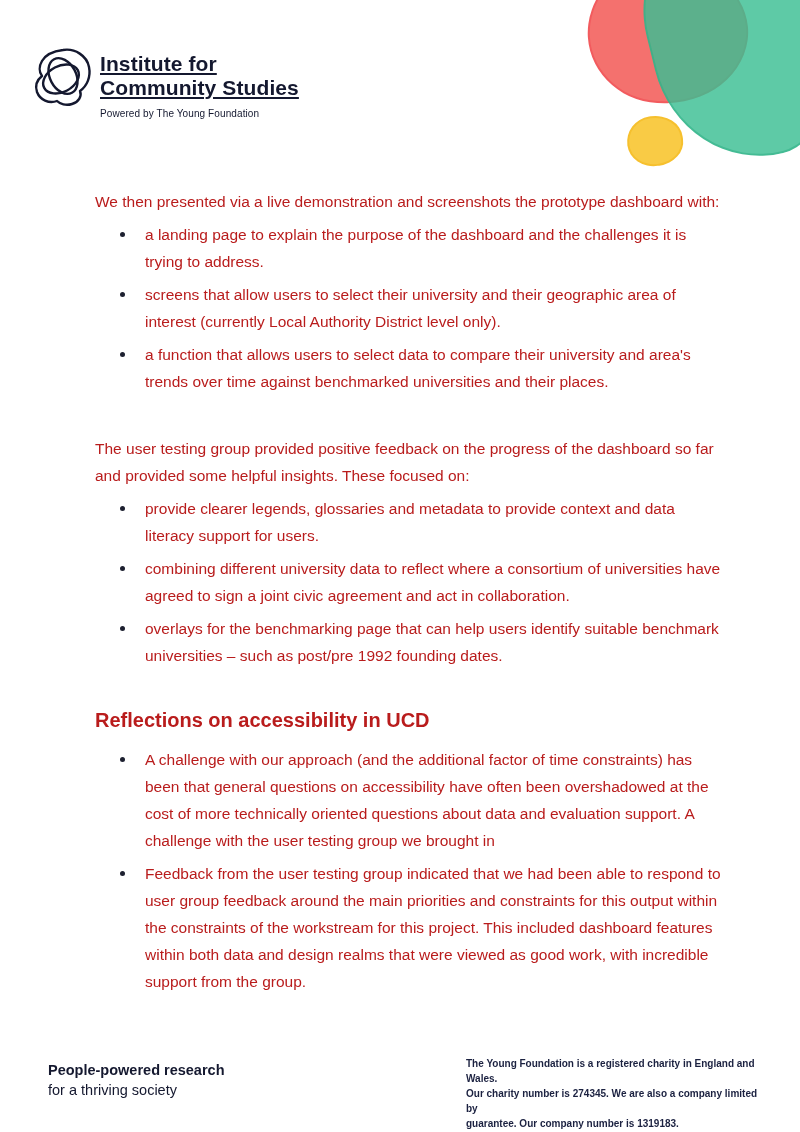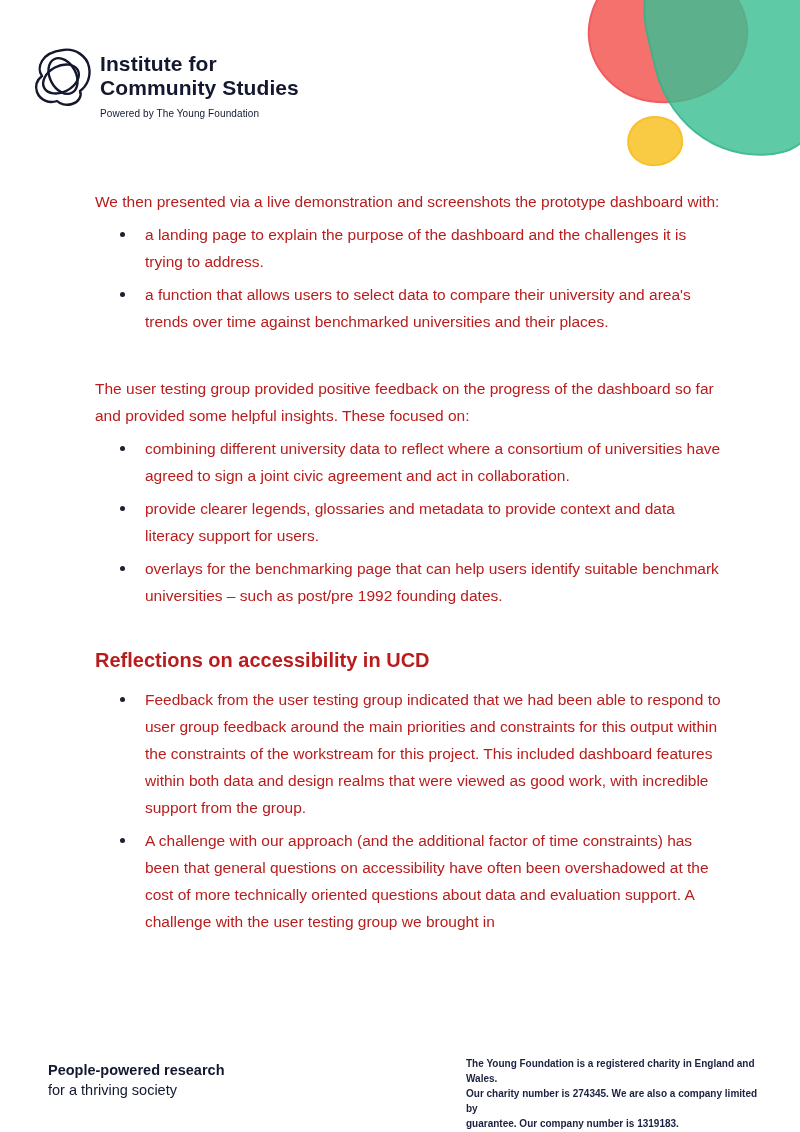--- a/index.html
+++ b/index.html
@@ -38,21 +38,21 @@
     transform:rotate(-8deg);
     z-index:3;
   }
 
   
   .logo-block { position:absolute; left:30px; top:45px; display:flex; z-index:4; }
   .logo-mark { width:66px; height:66px; flex:0 0 auto; }
   .logo-text { margin-left:4px; padding-top:7px; }
   .logo-title {
     font-size:21px; font-weight:bold; color:#14182f;
-    line-height:24px; letter-spacing:0.1px;
+    line-height:24px; letter-spacing:0.1px;text-decoration:underline;
   }
   .logo-tagline {
     margin-top:8px; font-size:10px; color:#14182f; letter-spacing:0.1px;
   }
 
   
   .main {
     position:absolute; left:95px; top:188px; width:630px;
     font-size:15.5px; line-height:27px; color:#b91c1c; z-index:4;
   }
@@ -102,36 +102,37 @@
     <div class="logo-tagline">Powered by The Young Foundation</div>
   </div>
 </div>
 
 <div class="main">
 
   <p>We then presented via a live demonstration and screenshots the prototype dashboard with:</p>
 
   <ul class="bullets">
     <li>a landing page to explain the purpose of the dashboard and the challenges it is trying to address.</li>
+    <li>screens that allow users to select their university and their geographic area of interest (currently Local Authority District level only).</li>
     <li>a function that allows users to select data to compare their university and area's trends over time against benchmarked universities and their places.</li>
   </ul>
 
   <p class="para-spaced">The user testing group provided positive feedback on the progress of the dashboard so far and provided some helpful insights. These focused on:</p>
 
   <ul class="bullets">
+    <li>provide clearer legends, glossaries and metadata to provide context and data literacy support for users.</li>
     <li>combining different university data to reflect where a consortium of universities have agreed to sign a joint civic agreement and act in collaboration.</li>
-    <li>provide clearer legends, glossaries and metadata to provide context and data literacy support for users.</li>
     <li>overlays for the benchmarking page that can help users identify suitable benchmark universities – such as post/pre 1992 founding dates.</li>
   </ul>
 
   <p class="section-heading">Reflections on accessibility in UCD</p>
 
   <ul class="bullets">
+    <li>A challenge with our approach (and the additional factor of time constraints) has been that general questions on accessibility have often been overshadowed at the cost of more technically oriented questions about data and evaluation support. A challenge with the user testing group we brought in</li>
     <li>Feedback from the user testing group indicated that we had been able to respond to user group feedback around the main priorities and constraints for this output within the constraints of the workstream for this project. This included dashboard features within both data and design realms that were viewed as good work, with incredible support from the group.</li>
-    <li>A challenge with our approach (and the additional factor of time constraints) has been that general questions on accessibility have often been overshadowed at the cost of more technically oriented questions about data and evaluation support. A challenge with the user testing group we brought in</li>
   </ul>
 
 </div>
 
 <div class="footer-left">
   <div class="bold">People-powered research</div>
   <div>for a thriving society</div>
 </div>
 
 <div class="footer-right">

